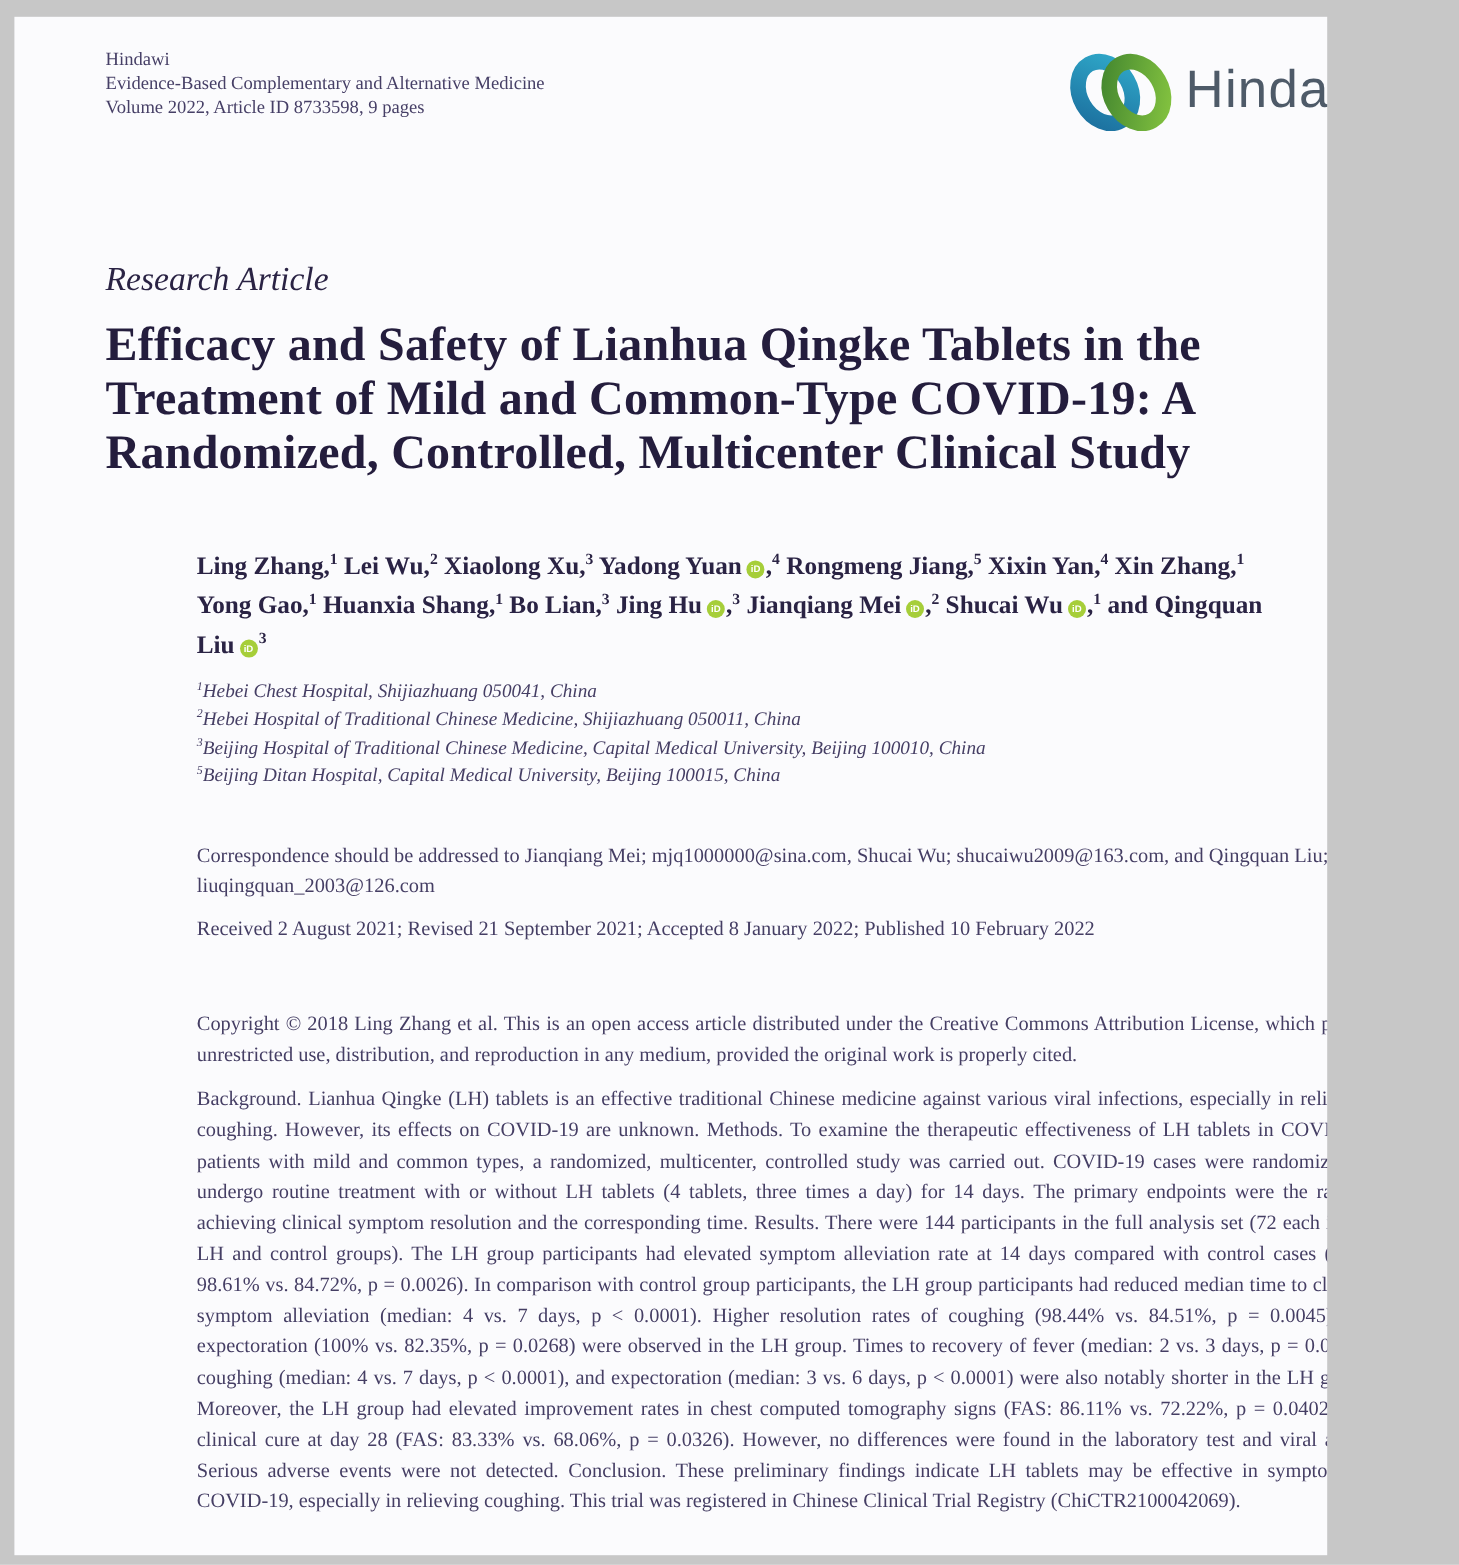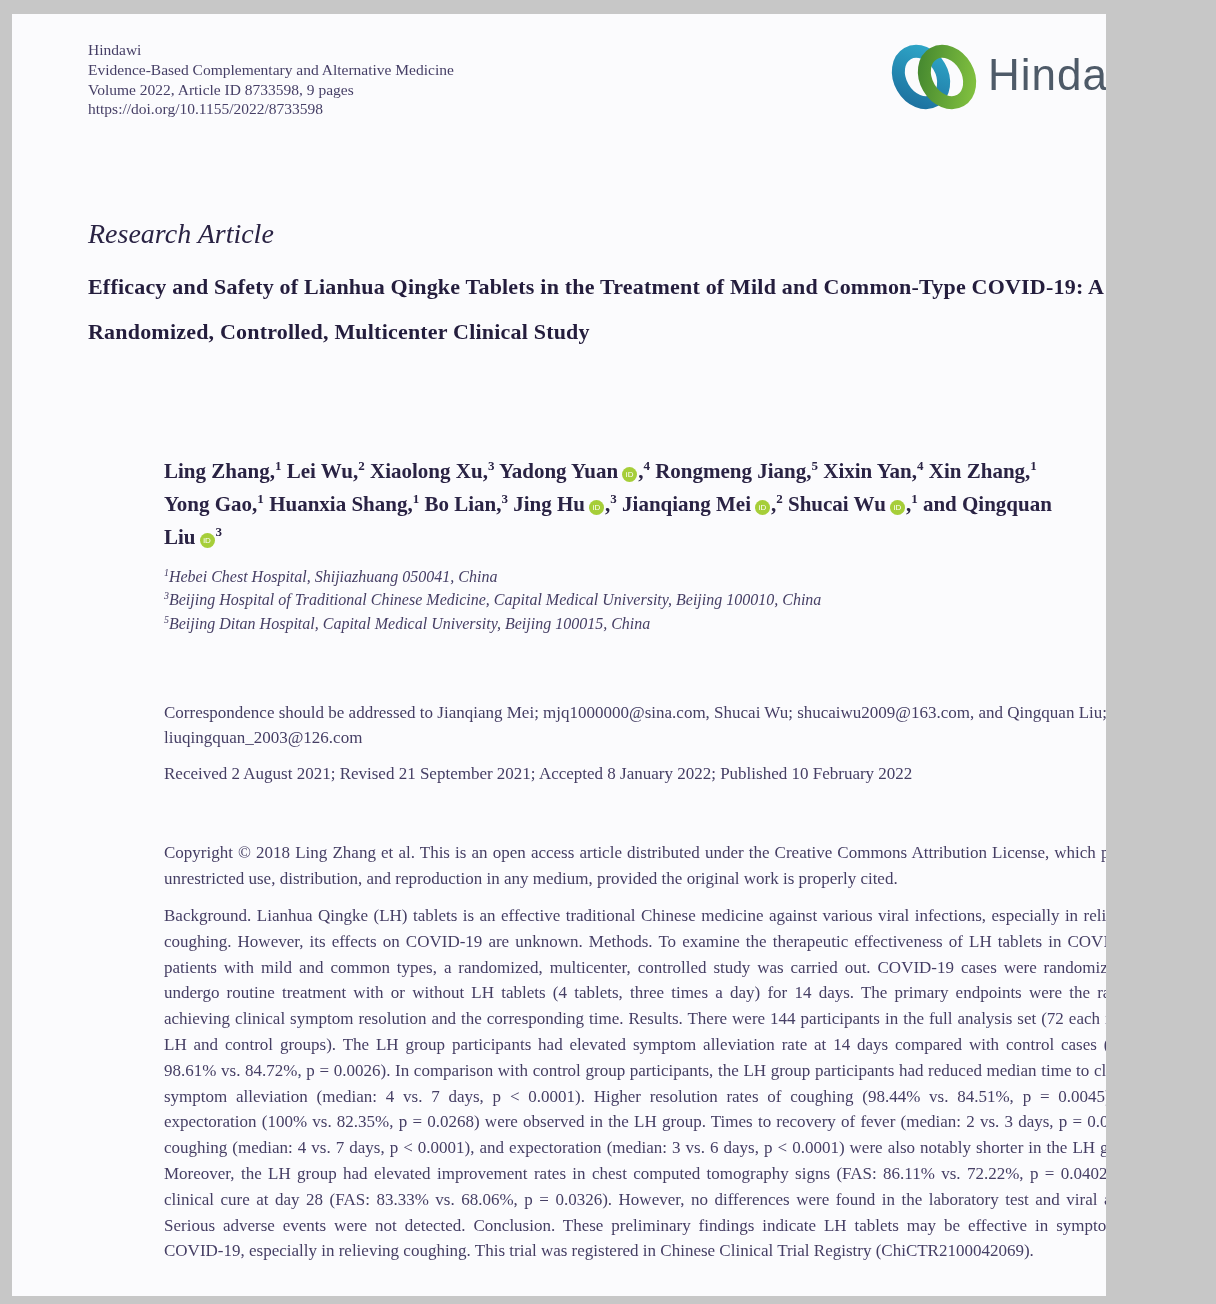--- a/index.html
+++ b/index.html
@@ -35,21 +35,21 @@
   .article-type {
     left: 76px; top: 204px;
     font-style: italic;
     font-size: 28px;
     color: #2a2344;
     text-align: center;
   }
   .article-title {
     left: 76px; top: 250px; width: 1062px;
     font-weight: bold;
-    font-size: 22px; line-height: 45px;
+    font-size: 40px; line-height: 45px;
     color: #241d3d;
     letter-spacing: 0.2px;
   }
   .authors {
     left: 152px; top: 441px; width: 918px;
     font-weight: bold;
     font-size: 21px; line-height: 33px;
     color: #2a2344;
   }
   .authors sup, .affil sup {
@@ -57,21 +57,21 @@
     vertical-align: super;
     line-height: 0;
   }
   .orcid {
     display: inline-block;
     width: 15px; height: 15px;
     border-radius: 50%;
     margin: 0 1px 0 4px;
     color: #ffffff;
     font-family: "Liberation Sans", sans-serif;
-    font-size: 8px; font-weight: normal;
+    font-size: 8px; font-weight: bold;
     text-align: center; line-height: 15px;
     vertical-align: 1px;
   }
   .affils { left: 152px; top: 551px; }
   .affil {
     font-style: italic;
     font-size: 16px; line-height: 23.3px;
     color: #453e64;
   }
   .body-text {
@@ -87,21 +87,20 @@
 </style>
 </head>
 <body>
 
 <div class="page">
 
   <div class="abs hdr">
     <div>Hindawi</div>
     <div>Evidence-Based Complementary and Alternative Medicine</div>
     <div>Volume 2022, Article ID 8733598, 9 pages</div>
-    <div>https://doi.org/10.1155/2022/8733598</div>
   </div>
 
   <div class="abs logo-wrap">
     <svg class="logo-rings" width="92" height="74" viewBox="0 0 92 74">
       <defs>
         <linearGradient id="gBlue" x1="0" y1="1" x2="1" y2="0">
           <stop offset="0" stop-color="#1c6f9e"></stop>
           <stop offset="1" stop-color="#2fa8c9"></stop>
         </linearGradient>
         <linearGradient id="gGreen" x1="0" y1="0" x2="1" y2="1">
@@ -117,20 +116,21 @@
   </div>
 
   <div class="abs article-type">Research Article</div>
 
   <h1 class="abs article-title" style="margin:0;">Efficacy and Safety of Lianhua Qingke Tablets in the Treatment of Mild and Common-Type COVID-19: A Randomized, Controlled, Multicenter Clinical Study</h1>
 
   <div class="abs authors"><span>Ling Zhang</span>,<sup>1</sup> <span>Lei Wu</span>,<sup>2</sup> <span>Xiaolong Xu</span>,<sup>3</sup> <span>Yadong Yuan</span><span class="orcid" style="background: rgb(166, 206, 57);">iD</span>,<sup>4</sup> <span>Rongmeng Jiang</span>,<sup>5</sup> <span>Xixin Yan</span>,<sup>4</sup> <span>Xin Zhang</span>,<sup>1</sup> <span>Yong Gao</span>,<sup>1</sup> <span>Huanxia Shang</span>,<sup>1</sup> <span>Bo Lian</span>,<sup>3</sup> <span>Jing Hu</span><span class="orcid" style="background: rgb(166, 206, 57);">iD</span>,<sup>3</sup> <span>Jianqiang Mei</span><span class="orcid" style="background: rgb(166, 206, 57);">iD</span>,<sup>2</sup> <span>Shucai Wu</span><span class="orcid" style="background: rgb(166, 206, 57);">iD</span>,<sup>1</sup> and <span>Qingquan Liu</span><span class="orcid" style="background: rgb(166, 206, 57);">iD</span><sup>3</sup></div>
 
   <div class="abs affils">
       <div class="affil"><sup>1</sup>Hebei Chest Hospital, Shijiazhuang 050041, China</div>
+      <div class="affil"><sup>2</sup>Hebei Hospital of Traditional Chinese Medicine, Shijiazhuang 050011, China</div>
       <div class="affil"><sup>3</sup>Beijing Hospital of Traditional Chinese Medicine, Capital Medical University, Beijing 100010, China</div>
       <div class="affil"><sup>5</sup>Beijing Ditan Hospital, Capital Medical University, Beijing 100015, China</div>
     </div>
 
   <div class="abs body-text correspondence">Correspondence should be addressed to Jianqiang Mei; mjq1000000@sina.com, Shucai Wu; shucaiwu2009@163.com, and Qingquan Liu; liuqingquan_2003@126.com</div>
 
   <div class="abs body-text history">Received 2 August 2021; Revised 21 September 2021; Accepted 8 January 2022; Published 10 February 2022</div>
 
 
   <div class="abs body-text copyright">Copyright © 2018 Ling Zhang et al. This is an open access article distributed under the Creative Commons Attribution License, which permits unrestricted use, distribution, and reproduction in any medium, provided the original work is properly cited.</div>

